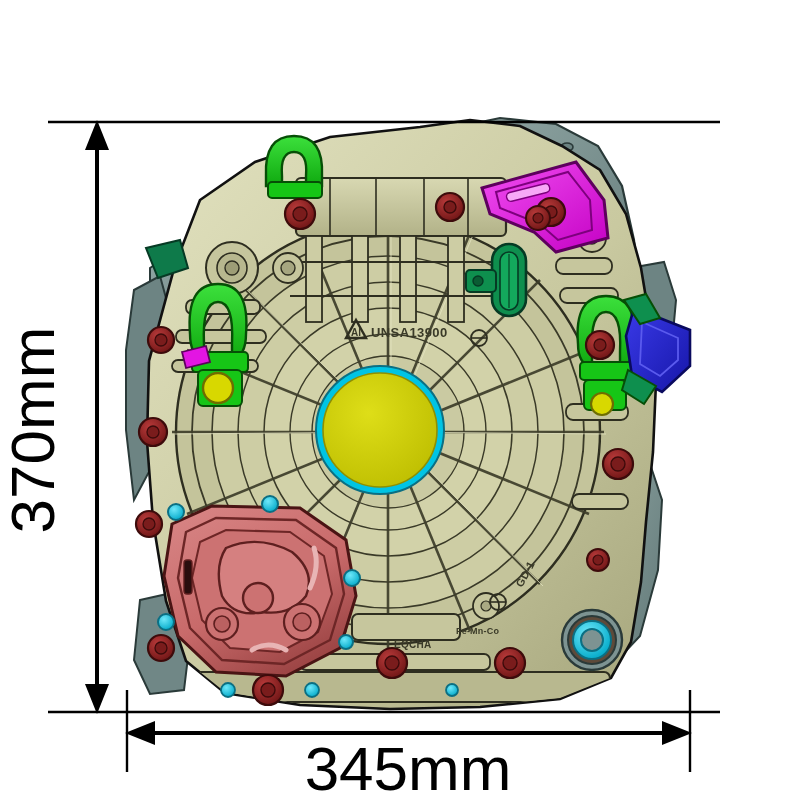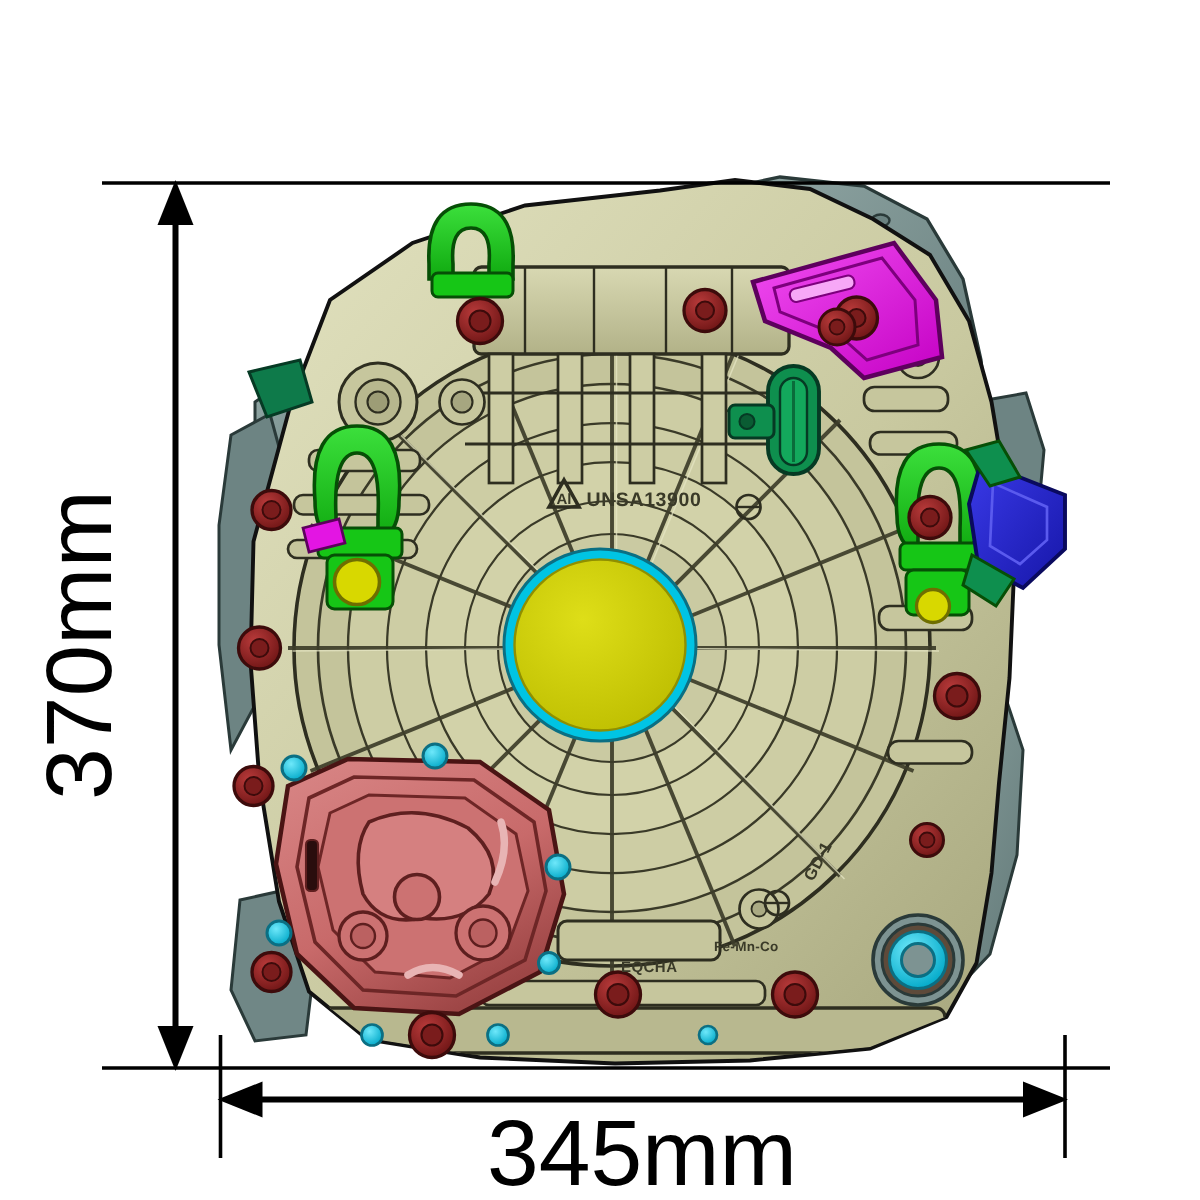--- a/index.html
+++ b/index.html
@@ -1,17 +1,17 @@
 <!DOCTYPE html>
 <html><head>
 <meta charset="utf-8">
 <style>
   html,body{margin:0;padding:0;background:#ffffff;}
   body{width:800px;height:800px;overflow:hidden;font-family:"Liberation Sans",sans-serif;}
-  #stage{position:relative;width:740px;height:800px;background:#fff;margin-left:20px;}
+  #stage{position:relative;width:740px;height:800px;background:#fff;}
   svg{display:block;}
   .dimtext{font-family:"Liberation Sans",sans-serif;font-weight:400;fill:#000;}
   .engrave{font-family:"Liberation Sans",sans-serif;fill:#3a3a28;font-weight:700;}
 </style>
 </head>
 <body>
 
 <div id="stage">
   <svg width="800" height="800" viewBox="0 0 800 800">
     <defs>

